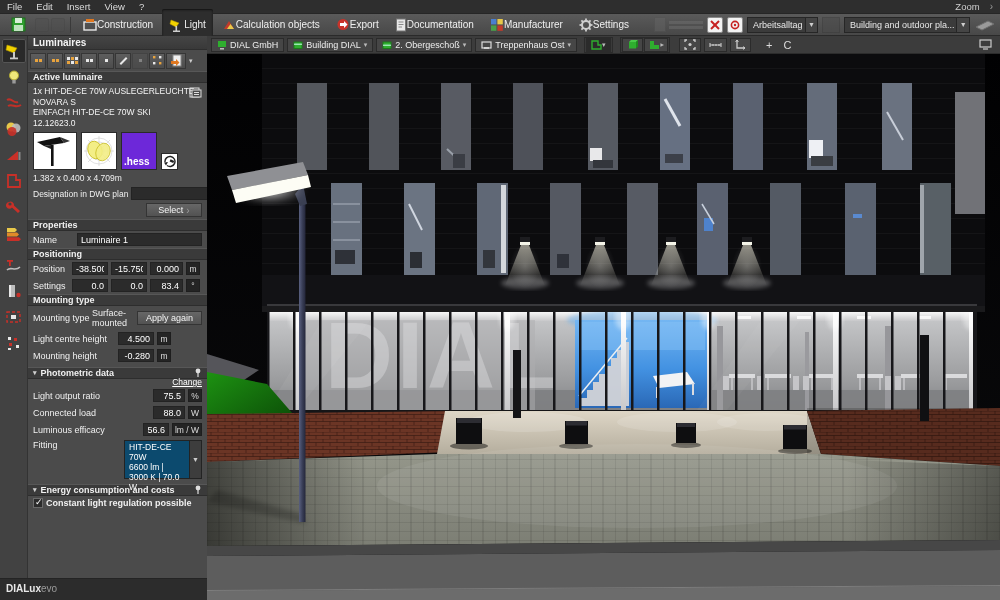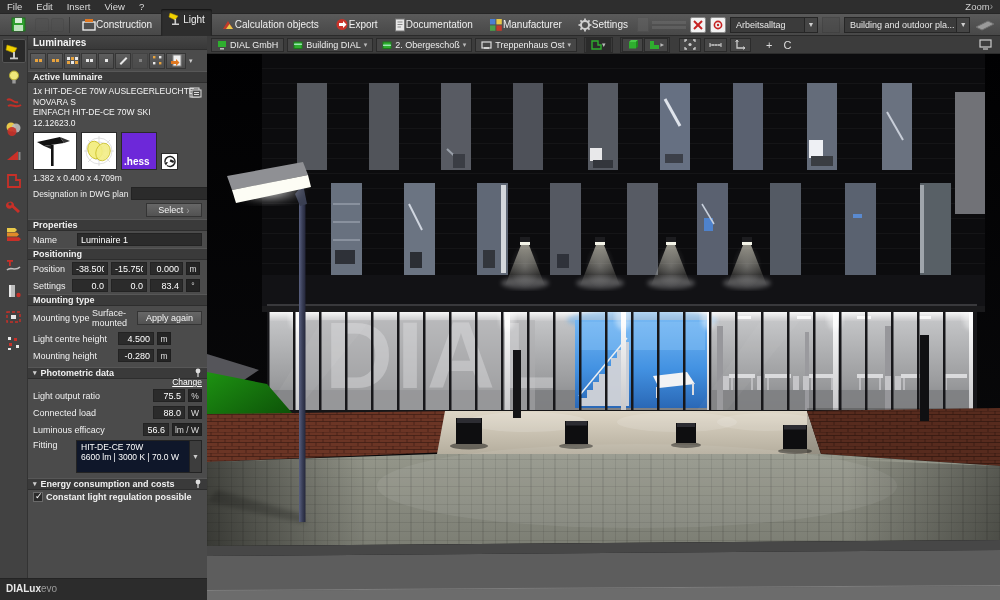--- a/index.html
+++ b/index.html
@@ -5,30 +5,30 @@
   * { margin:0; padding:0; box-sizing:border-box; }
   html,body { width:1000px; height:600px; overflow:hidden; }
   body { font-family:"Liberation Sans",sans-serif; background:#3f3f3f; color:#e6e6e6;
          position:relative; font-size:10px; }
 
   
   .menubar { position:absolute; top:0; left:0; width:1000px; height:14px; background:#2e2e2e;
              display:flex; align-items:center; gap:14px; padding:0 7px; font-size:9.5px; color:#dcdcdc;
              border-bottom:1px solid #262626; }
   .menubar .mitem { cursor:default; }
-  .menubar .zoomlbl { margin-left:auto; display:flex; align-items:center; gap:0; color:#cfcfcf; }
+  .menubar .zoomlbl { margin-left:auto; display:flex; align-items:center; gap:10px; color:#cfcfcf; }
   .chev-r::after { content:"›"; color:#9a9a9a; font-size:10px; }
 
   
   .toolbar { position:absolute; top:14px; left:0; width:1000px; height:22px;
              background:linear-gradient(#5a5a5a,#484848); border-bottom:1px solid #2a2a2a;
              display:flex; align-items:center; padding:0 4px; gap:2px; }
   .tb-btn { height:20px; display:flex; align-items:center; gap:0; padding:16px 7px; border-radius:2px;
             font-size:10px; color:#f0f0f0; white-space:nowrap; }
-  .tb-btn.active { background:#2d2d2d; box-shadow:inset 0 1px 2px #111;align-items:flex-end; }
+  .tb-btn.active { background:#2d2d2d; box-shadow:inset 0 1px 2px #111; }
   .tb-sep { width:1px; height:16px; background:#3a3a3a; margin:0 3px; }
   .tb-ghost { width:14px; height:14px; background:#505050; border:1px solid #454545; opacity:.45; border-radius:2px; }
   .tb-right { margin-left:auto; display:flex; align-items:center; gap:4px; }
   .ghost-info { display:flex; gap:3px; align-items:center; opacity:.4; }
   .ghost-info .gi-box { width:12px; height:15px; background:#6a6a6a; border:1px solid #555; }
   .ghost-info .gi-lines i { display:block; width:34px; height:3px; background:#777; margin:2px 0; }
   .wbtn { width:16px; height:16px; background:#f2f2f2; border:1px solid #8a8a8a; border-radius:2px;
           display:flex; align-items:center; justify-content:center; }
   .selectbox { height:16px; background:#3b3b3b; border:1px solid #262626; display:flex; align-items:center;
                font-size:9px; color:#e8e8e8; }
@@ -86,21 +86,21 @@
   .row { display:flex; align-items:center; padding:2px 5px; gap:3px; font-size:9px; color:#f0f0f0; }
   .row .lbl { white-space:nowrap; }
   .inp { background:#2b2b2b; border:1px solid #232323; color:#fff; font-size:9px; height:13px;
          font-family:"Liberation Sans",sans-serif; padding:0 3px; }
   .inp.rt { text-align:right; }
   .unit { background:#242424; border:1px solid #1e1e1e; color:#ddd; height:13px; min-width:14px;
           display:flex; align-items:center; justify-content:center; font-size:8.5px; padding:0 2px; }
   .btn { background:linear-gradient(#676767,#525252); border:1px solid #343434; color:#f4f4f4;
          font-size:9px; height:14px; display:flex; align-items:center; justify-content:center; padding:0 8px; gap:3px; }
   .link { color:#fff; text-decoration:underline; font-size:8.5px; margin-left:auto; }
-  .fit-box { flex:1; background:#0f172a; border:1px solid #232323; display:flex; align-items:stretch; height:33px; }
+  .fit-box { flex:1; background:#0c4a6e; border:1px solid #232323; display:flex; align-items:stretch; height:39px;margin-left:48px; }
   .fit-box .ftxt { flex:1; padding:1px 4px; font-size:8.5px; line-height:10px; color:#fff; }
   .fit-box .farr { width:12px; background:#3d3d3d; border-left:1px solid #232323; display:flex; align-items:center; justify-content:center; color:#ccc; font-size:7px; }
   .farr::after { content:"▼"; }
   .chk { width:10px; height:10px; background:#2b2b2b; border:1px solid #6a6a6a; position:relative; }
   .chk.on::after { content:"✓"; position:absolute; left:1px; top:-2px; color:#fff; font-size:9px; }
   .chev { color:#cfcfcf; font-size:7px; }
   .chev::after { content:"▾"; }
 
   
   .statusbar { position:absolute; left:0; bottom:0; width:207px; height:22px; background:#2c2c2c;
@@ -221,21 +221,21 @@
         <line x1="1" y1="1" x2="9" y2="9" stroke="#c62222" stroke-width="2"></line>
         <line x1="9" y1="1" x2="1" y2="9" stroke="#c62222" stroke-width="2"></line>
       </svg>
     </div>
     <div class="wbtn">
       <svg width="10" height="10" viewBox="0 0 10 10">
         <circle cx="5" cy="5" r="3.6" fill="none" stroke="#c62222" stroke-width="1.6"></circle>
         <circle cx="5" cy="5" r="1.2" fill="#c62222"></circle>
       </svg>
     </div>
-    <div class="selectbox" style="width:88px">
+    <div class="selectbox" style="width:71px">
       <span class="val">Arbeitsalltag</span>
       <span class="arr" style="margin-left:auto"></span>
     </div>
     <div class="dim-btn"></div>
     <div class="selectbox" style="width:126px">
       <span class="val">Building and outdoor pla...</span>
       <span class="arr" style="margin-left:auto"></span>
     </div>
     <svg width="22" height="12" viewBox="0 0 22 12">
       <polygon points="2,8 14,2 20,5 8,11" fill="#9a9a9a" stroke="#6e6e6e"></polygon>

